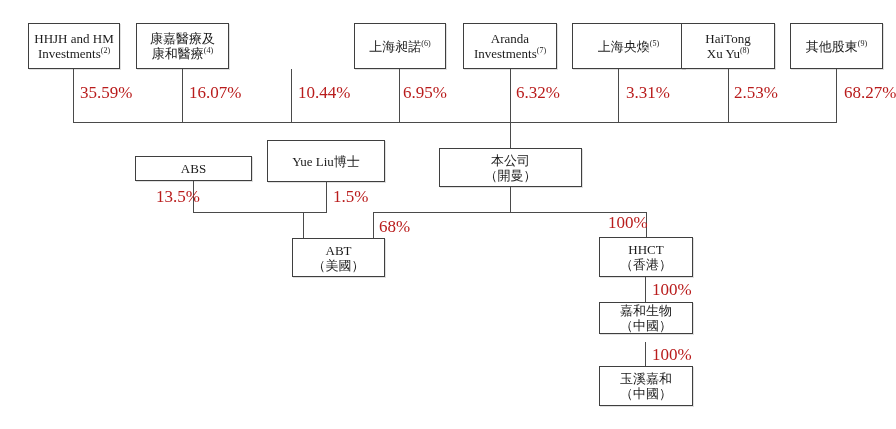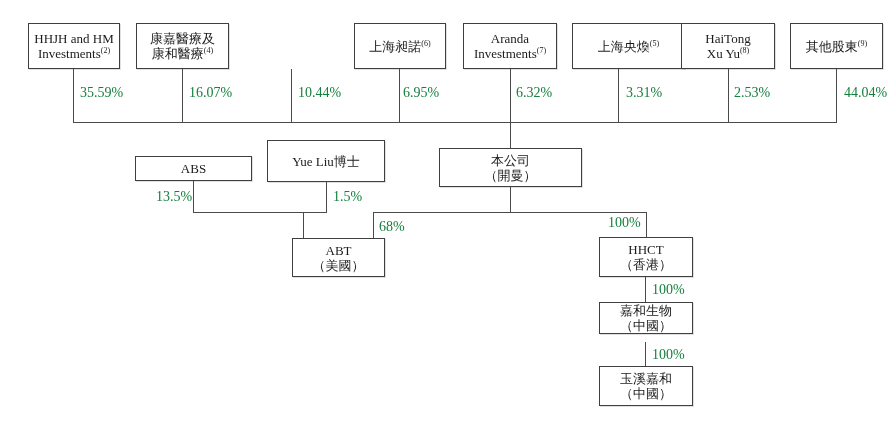--- a/index.html
+++ b/index.html
@@ -29,24 +29,24 @@
   sup {
     font-size:8px;
     line-height:0;
     vertical-align:super;
   }
   .vline, .hline { position:absolute; background:#4a4a4a; }
   .vline { width:1px; }
   .hline { height:1px; }
   .pct {
     position:absolute;
-    font-size:14px;
+    font-size:17px;
     line-height:13px;
     white-space:nowrap;
-    color:#15803d;
+    color:#b91c1c;
   }
 </style>
 </head>
 <body>
 
 <div class="canvas">
 
   <div class="node" style="left:28px;top:23px;width:92px;height:46px">
     <div class="nl"><span>HHJH and HM</span></div>
     <div class="nl"><span>Investments</span><sup>(2)</sup></div>
@@ -83,21 +83,21 @@
   <div class="vline" style="left:836px;top:69px;height:53px"></div>
   <div class="hline" style="left:73px;top:122px;width:764px"></div>
 
   <div class="pct" style="left:80px;top:86px">35.59%</div>
   <div class="pct" style="left:189px;top:86px">16.07%</div>
   <div class="pct" style="left:298px;top:86px">10.44%</div>
   <div class="pct" style="left:403px;top:86px">6.95%</div>
   <div class="pct" style="left:516px;top:86px">6.32%</div>
   <div class="pct" style="left:626px;top:86px">3.31%</div>
   <div class="pct" style="left:734px;top:86px">2.53%</div>
-  <div class="pct" style="left:844px;top:86px">44.04%</div>
+  <div class="pct" style="left:844px;top:86px">68.27%</div>
 
   <div class="vline" style="left:510px;top:122px;height:26px"></div>
   <div class="node" style="left:439px;top:148px;width:143px;height:39px">
     <div class="nl"><span>本公司</span></div>
     <div class="nl"><span>（開曼）</span></div>
   </div>
   <div class="vline" style="left:510px;top:187px;height:25px"></div>
   <div class="hline" style="left:373px;top:212px;width:274px"></div>
   <div class="vline" style="left:373px;top:212px;height:26px"></div>
   <div class="vline" style="left:646px;top:212px;height:25px"></div>

